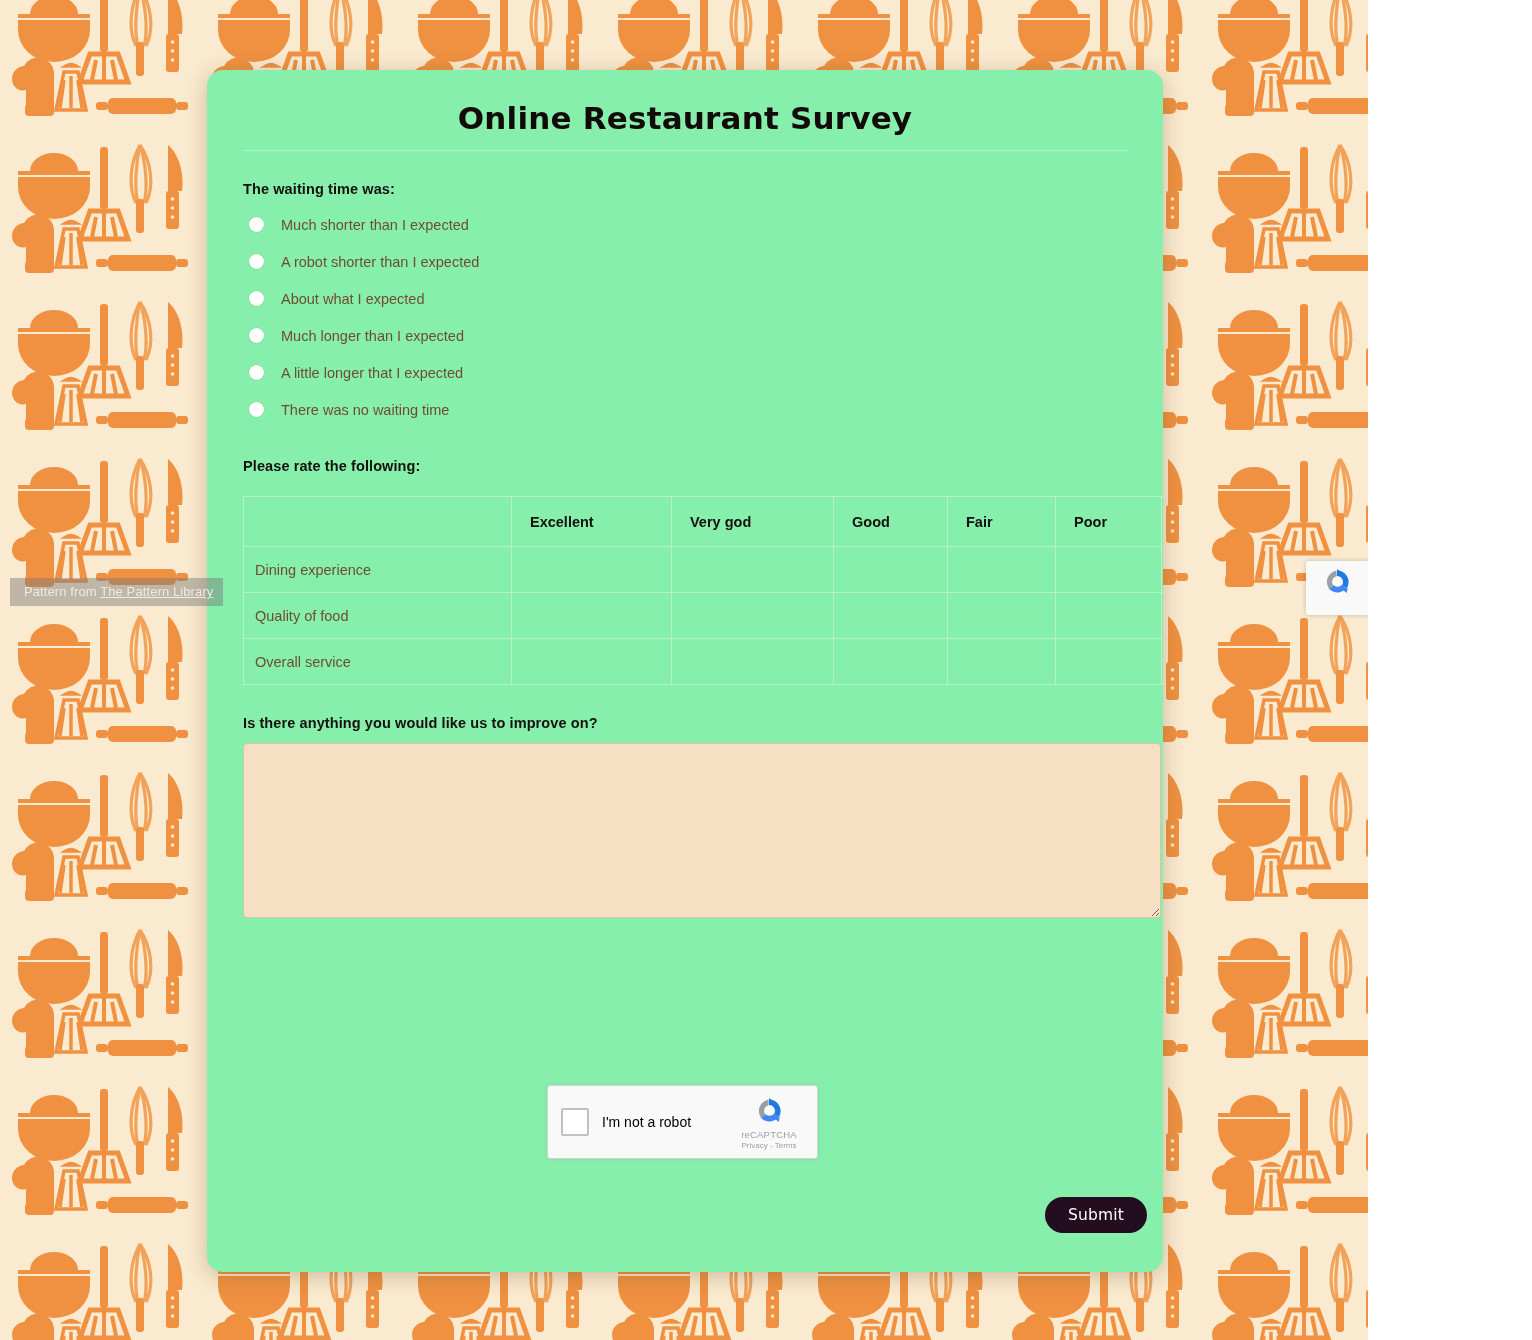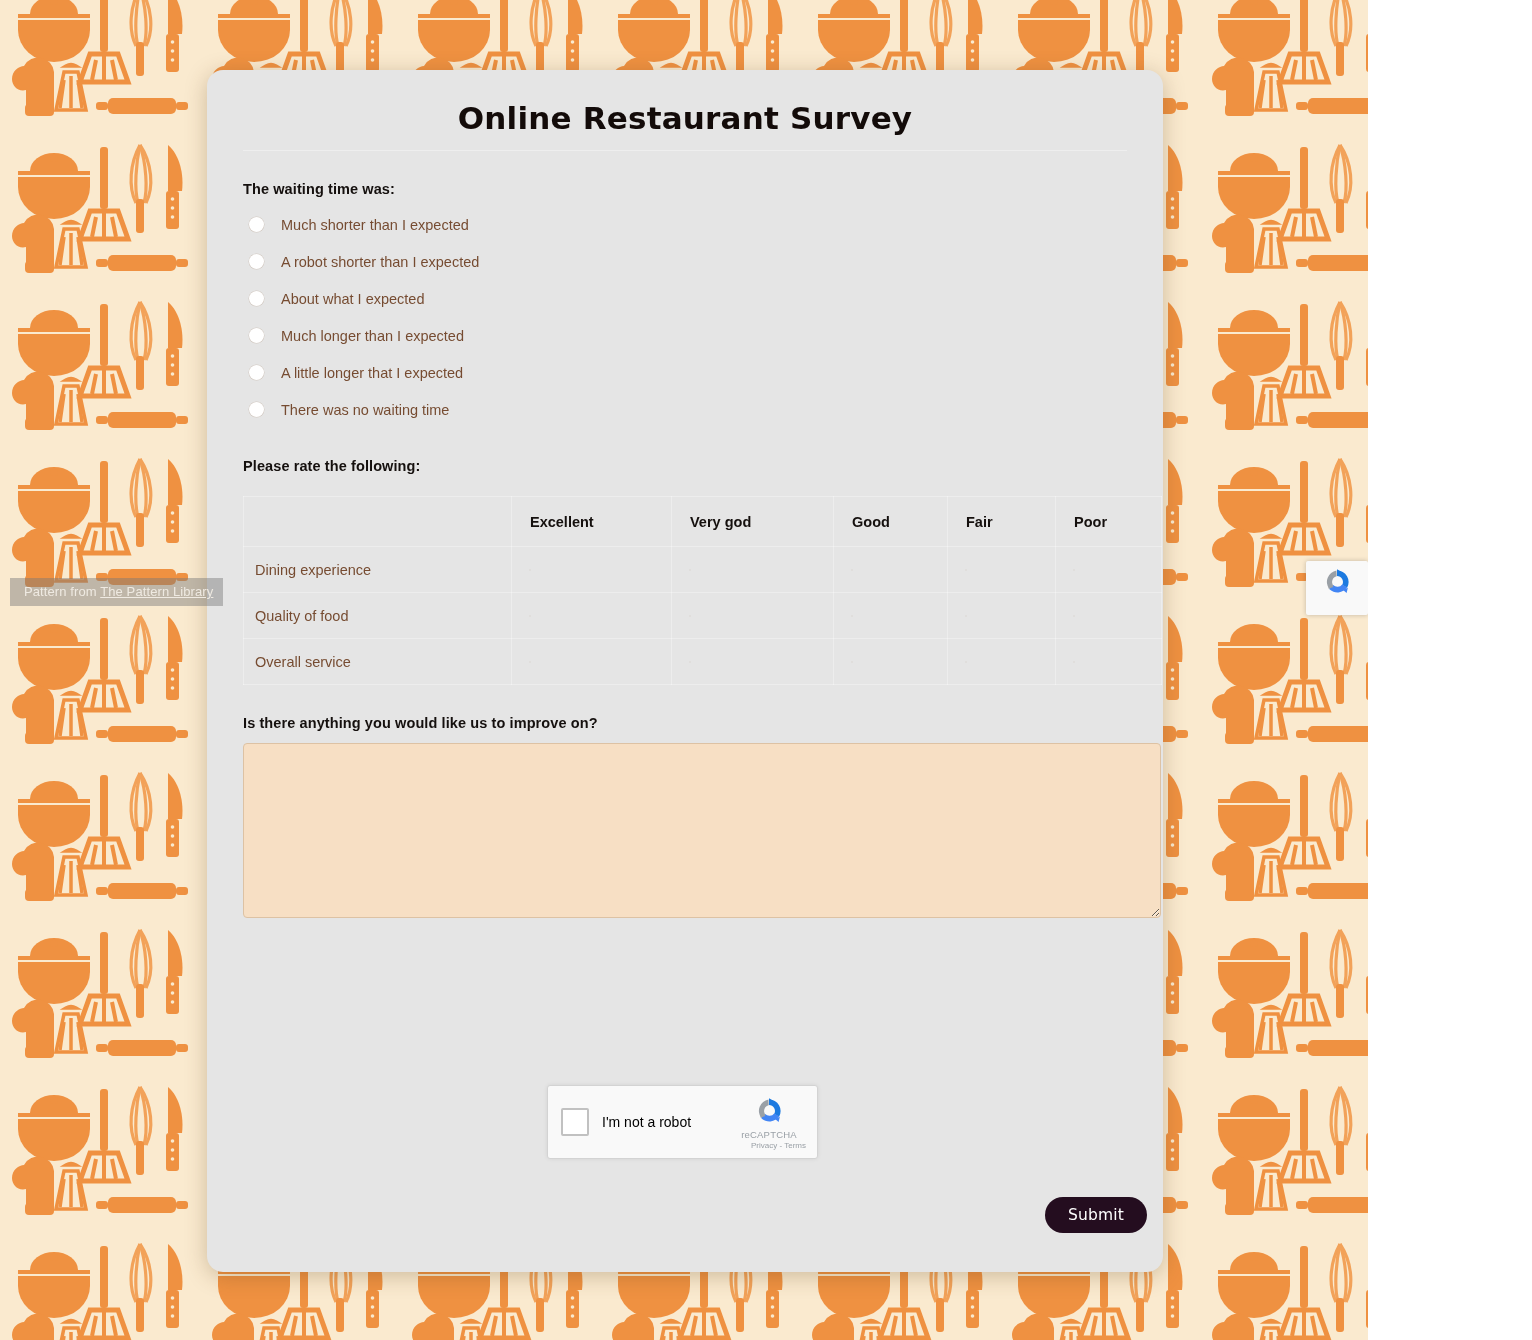--- a/index.html
+++ b/index.html
@@ -48,21 +48,21 @@
     color: #efeae2;
     text-decoration: underline;
   }
 
   
   #survey-card {
     position: absolute;
     left: 207px; top: 70px;
     width: 956px;
     height: 1202px;
-    background: #e5e5e5;
+    background: #86efac;
     border-radius: 16px;
     box-shadow: 0 4px 22px rgba(90,60,25,.28);
     padding: 20px 36px 0 36px;
     z-index: 20;
   }
 
   #survey-title {
     margin: 10px 0 0 0;
     text-align: center;
     font-family: "DejaVu Sans", sans-serif;
@@ -217,21 +217,20 @@
   #recaptcha-brand-name {
     font-size: 9.5px;
     color: #9aa0a6;
     margin-top: 2px;
     letter-spacing: .2px;
   }
   #recaptcha-brand-legal {
     font-size: 8px;
     color: #9aa0a6;
     margin-top: 1px;
-    text-align: right;
   }
   .grecaptcha-logo { width: 32px; height: 32px; margin: 0 auto; display: block; }
 
   
   #submit-button {
     position: absolute;
     left: 838px; top: 1127px;
     width: 102px; height: 36px;
     background: #240d1f;
     color: #ffffff;

